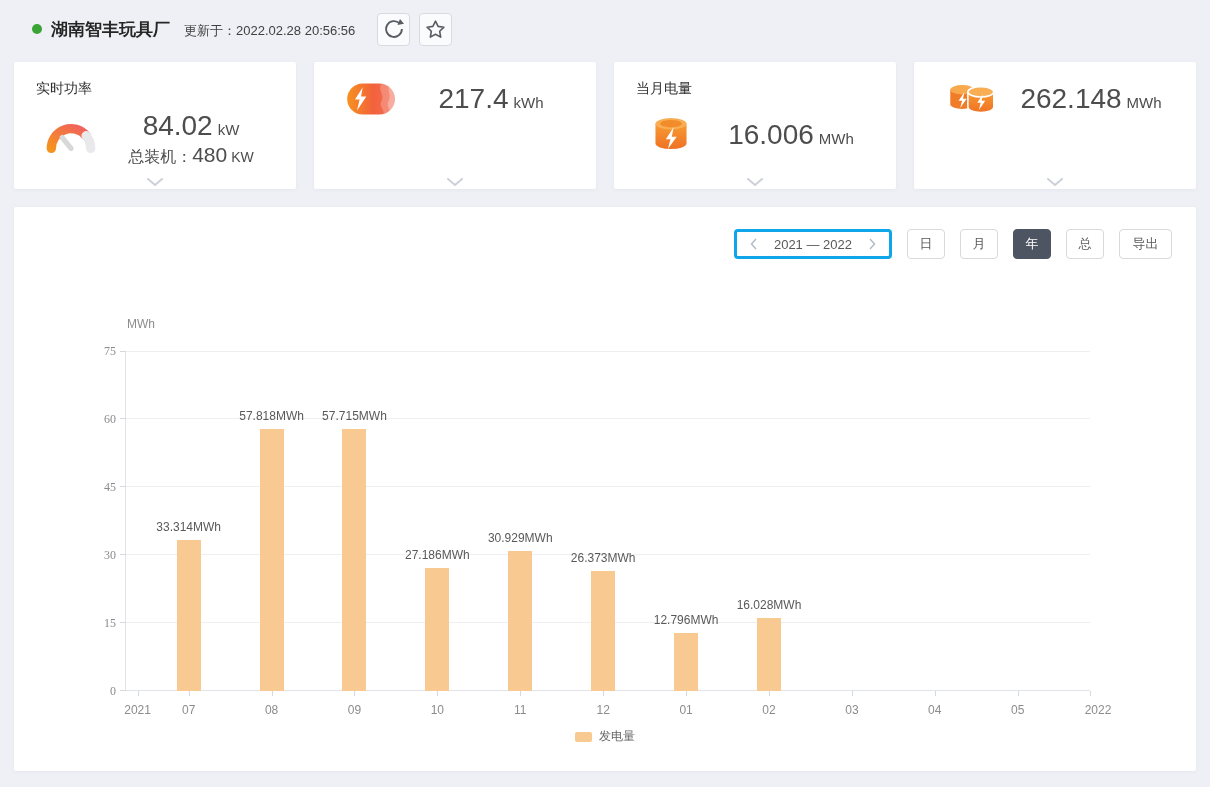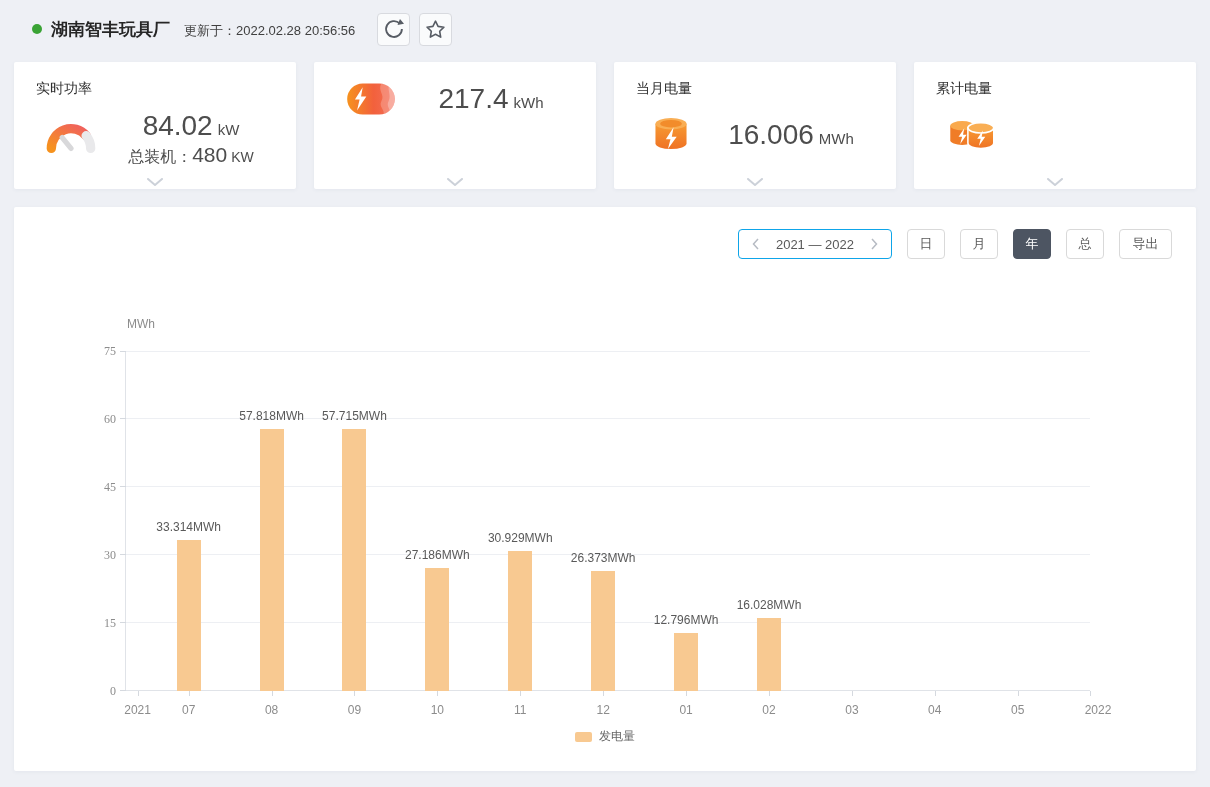--- a/index.html
+++ b/index.html
@@ -31,21 +31,21 @@
   .secondary { font-size:16px; margin-top:1px; color:#4d4d4d; }
   .sec-val { font-size:21px; }
   .sec-unit { font-size:14px; margin-left:4px; }
   .card-chevron { position:absolute; bottom:3px; left:50%; transform:translateX(-50%);
                   cursor:pointer; line-height:0; }
 
   
   .panel { position:relative; margin:18px 14px 0; height:564px; background:#fff;
            border-radius:2px; box-shadow:0 1px 4px rgba(60,80,120,.06); }
   .toolbar { position:absolute; top:22px; right:24px; display:flex; align-items:center; }
-  .range { display:flex; align-items:center; height:30px; border:1px solid #0ea5e9;
+  .range { display:flex; align-items:center; height:30px; border:3px solid #0ea5e9;
            border-radius:4px; padding:0 13px; background:#fff; }
   .range-label { font-size:13px; color:#595959; margin:0 16px; cursor:pointer; }
   .range-arrow { cursor:pointer; line-height:0; }
   .tb-btn { width:38px; height:30px; margin-left:15px; border:1px solid #d9d9d9;
             border-radius:4px; background:#fff; color:#595959; font-size:13px;
             display:flex; align-items:center; justify-content:center; cursor:pointer;
             font-family:inherit; }
   .tb-btn.wide { width:53px; }
   .tb-btn.active { background:#4d5562; border-color:#4d5562; color:#fff; }
 
@@ -176,31 +176,33 @@
       </div>
     </div>
     <span class="card-chevron">
       <svg width="16" height="8" viewBox="0 0 16 8">
           <polyline points="1,1 8,7 15,1" fill="none" stroke="#ccd1d9" stroke-width="2" stroke-linecap="round"></polyline>
         </svg>
     </span>
   </div>
 
   <div class="card">
-    <div class="card-title">累计电量</div>
     <div class="card-body">
       <div class="card-icon">
         <svg width="58" height="46" viewBox="0 0 56 44">
           <path d="M8 15 v14 a11.5 4.5 0 0 0 23 0 v-14 z" fill="#f07c27"></path>
           <ellipse cx="19.5" cy="15" rx="11.5" ry="4.5" fill="#f9a94d"></ellipse>
           <path d="M21.5 17.5 l-5.5 8 h3.4 l-1.8 7 l6.2 -8.8 h-3.5 z" fill="#fff"></path>
           <path d="M25 17 v15 a12.5 5 0 0 0 25 0 v-15 z" fill="url(#cylGrad)" stroke="#fff" stroke-width="1.5"></path>
           <ellipse cx="37.5" cy="17" rx="12.5" ry="5" fill="#f9ae54" stroke="#fff" stroke-width="1.5"></ellipse>
           <path d="M39.5 19.5 l-5.5 8 h3.4 l-1.8 7 l6.2 -8.8 h-3.5 z" fill="#fff"></path>
         </svg>
+      </div>
+      <div class="card-values">
+        <span class="big">262.148</span><span class="unit">MWh</span>
       </div>
     </div>
     <span class="card-chevron">
       <svg width="16" height="8" viewBox="0 0 16 8">
           <polyline points="1,1 8,7 15,1" fill="none" stroke="#ccd1d9" stroke-width="2" stroke-linecap="round"></polyline>
         </svg>
     </span>
   </div>
 </div>
 

